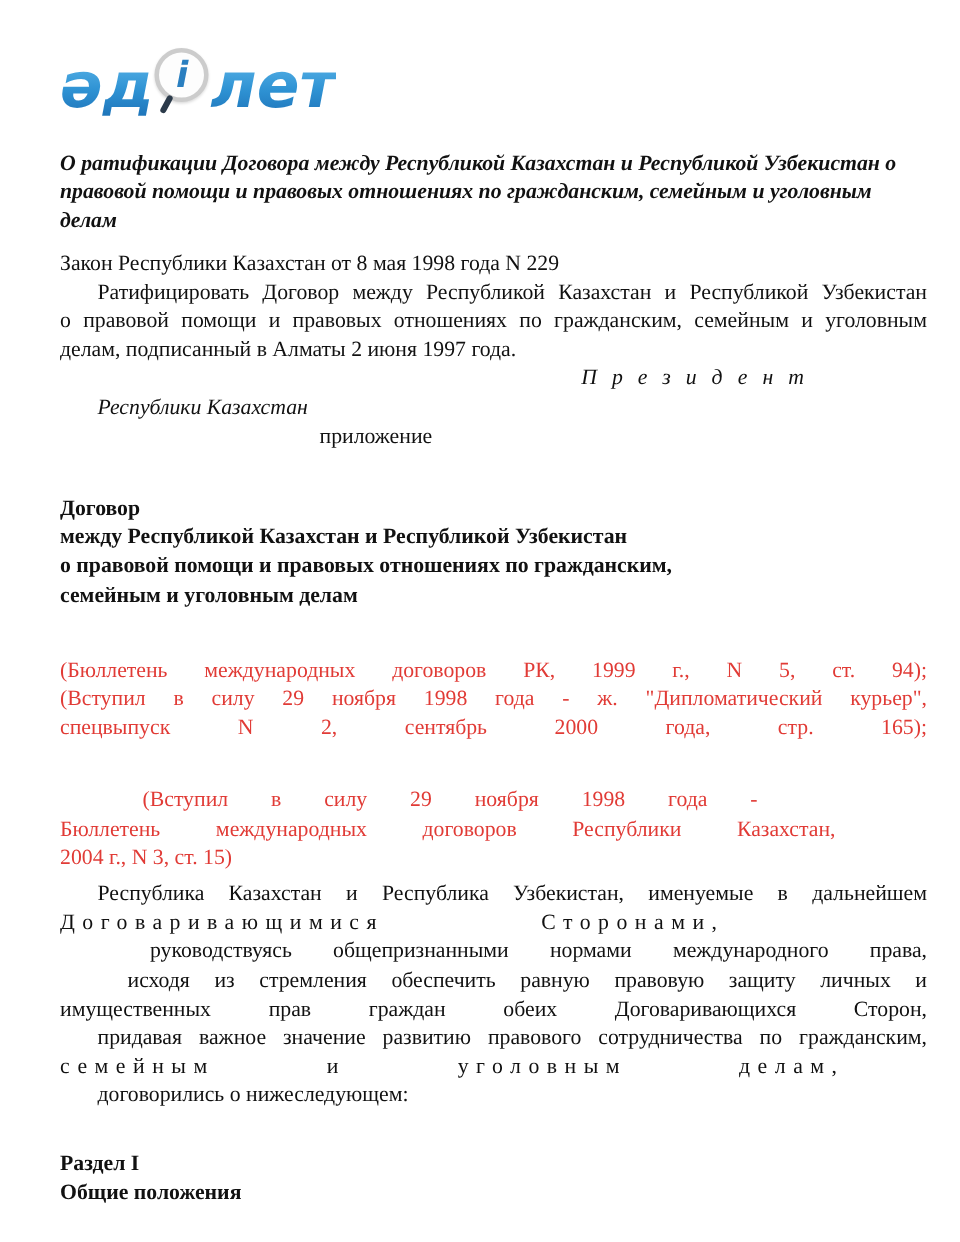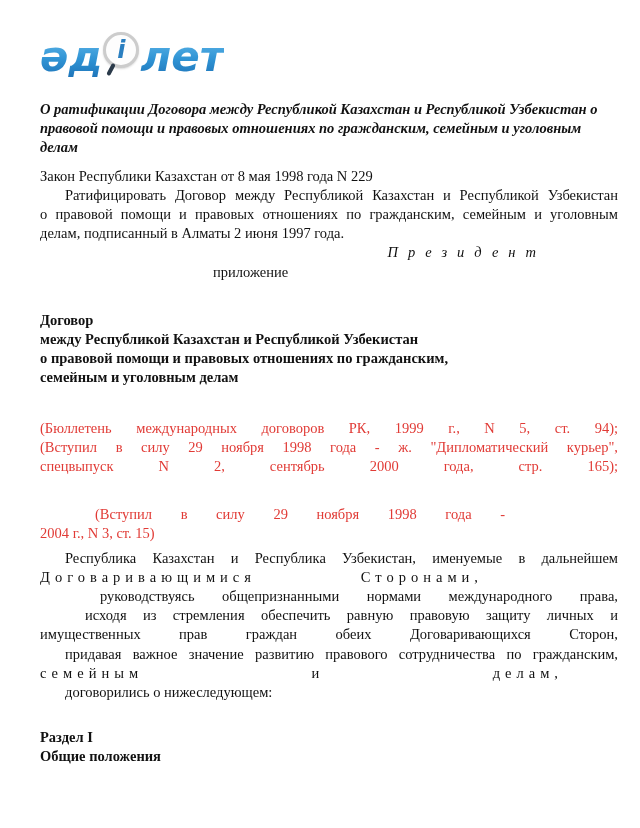--- a/index.html
+++ b/index.html
@@ -80,54 +80,57 @@
       <div class="line bold">правовой помощи и правовых отношениях по гражданским, семейным и уголовным</div>
       <div class="line bold">делам</div>
     </div>
 
     <div class="law">
       <div class="line">Закон Республики Казахстан от 8 мая 1998 года N 229</div>
       <div class="line stretch ind25">Ратифицировать Договор между Республикой Казахстан и Республикой Узбекистан</div>
       <div class="line stretch">о правовой помощи и правовых отношениях по гражданским, семейным и уголовным</div>
       <div class="line">делам, подписанный в Алматы 2 июня 1997 года.</div>
       <div class="line president">Президент</div>
+      <div class="line italic ind25">Республики Казахстан</div>
       <div class="line ind173">приложение</div>
     </div>
 
     <div class="treaty">
       <div class="line bold">Договор</div>
       <div class="line bold">между Республикой Казахстан и Республикой Узбекистан</div>
       <div class="line bold">о правовой помощи и правовых отношениях по гражданским,</div>
       <div class="line bold">семейным и уголовным делам</div>
     </div>
 
     <div class="red1">
       <div class="line red stretch">(Бюллетень международных договоров РК, 1999 г., N 5, ст. 94);</div>
       <div class="line red stretch">(Вступил в силу 29 ноября 1998 года - ж. "Дипломатический курьер",</div>
       <div class="line red stretch">спецвыпуск N 2, сентябрь 2000 года, стр. 165);</div>
     </div>
 
     <div class="red2">
       <div class="line red stretch ind55 w465">(Вступил в силу 29 ноября 1998 года -</div>
+      <div class="line red stretch w517">Бюллетень международных договоров Республики Казахстан,</div>
       <div class="line red">2004 г., N 3, ст. 15)</div>
     </div>
 
     <div class="preamble">
       <div class="line stretch ind25">Республика Казахстан и Республика Узбекистан, именуемые в дальнейшем</div>
       <div class="line spread spread-2">
         <span>Договаривающимися</span>
         <span>Сторонами,</span>
       </div>
       <div class="line stretch ind60">руководствуясь общепризнанными нормами международного права,</div>
       <div class="line stretch ind45">исходя из стремления обеспечить равную правовую защиту личных и</div>
       <div class="line stretch">имущественных прав граждан обеих Договаривающихся Сторон,</div>
       <div class="line stretch ind25">придавая важное значение развитию правового сотрудничества по гражданским,</div>
       <div class="line spread spread-4">
         <span>семейным</span>
         <span>и</span>
+        <span>уголовным</span>
         <span>делам,</span>
       </div>
       <div class="line ind25">договорились о нижеследующем:</div>
     </div>
 
     <div class="section">
       <div class="line bold">Раздел I</div>
       <div class="line bold">Общие положения</div>
     </div>
 

